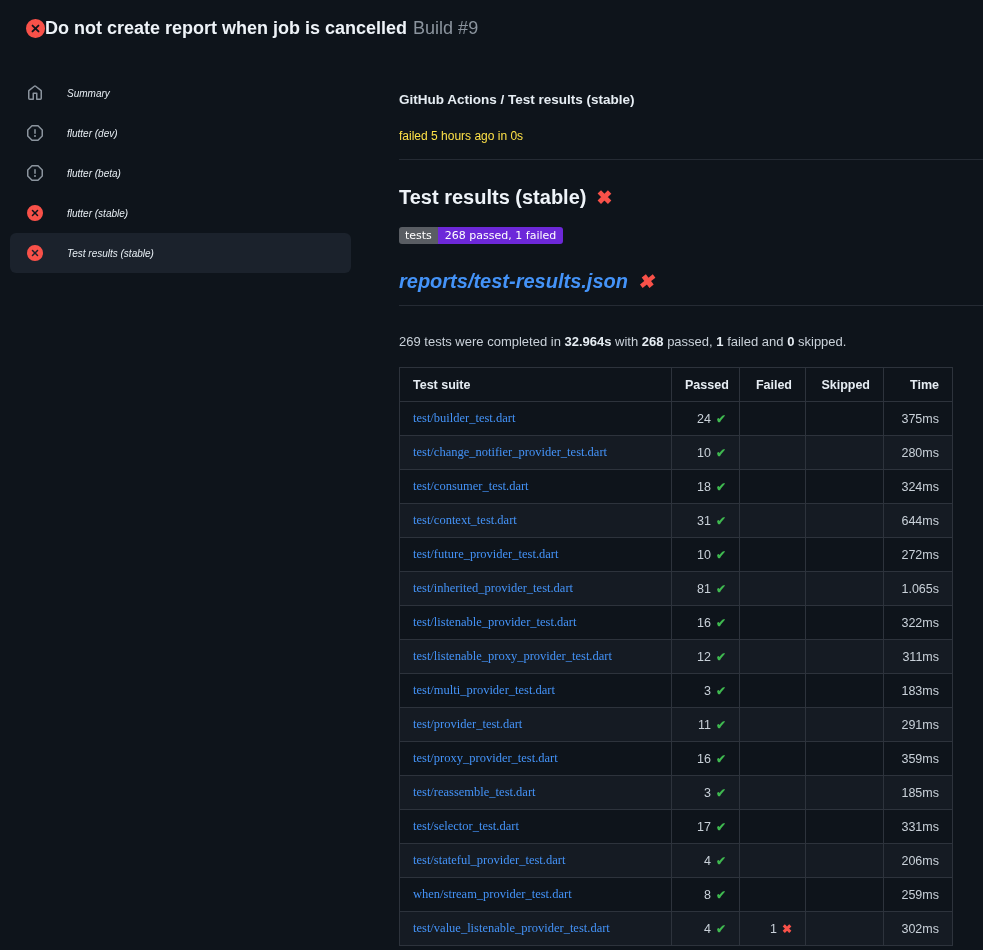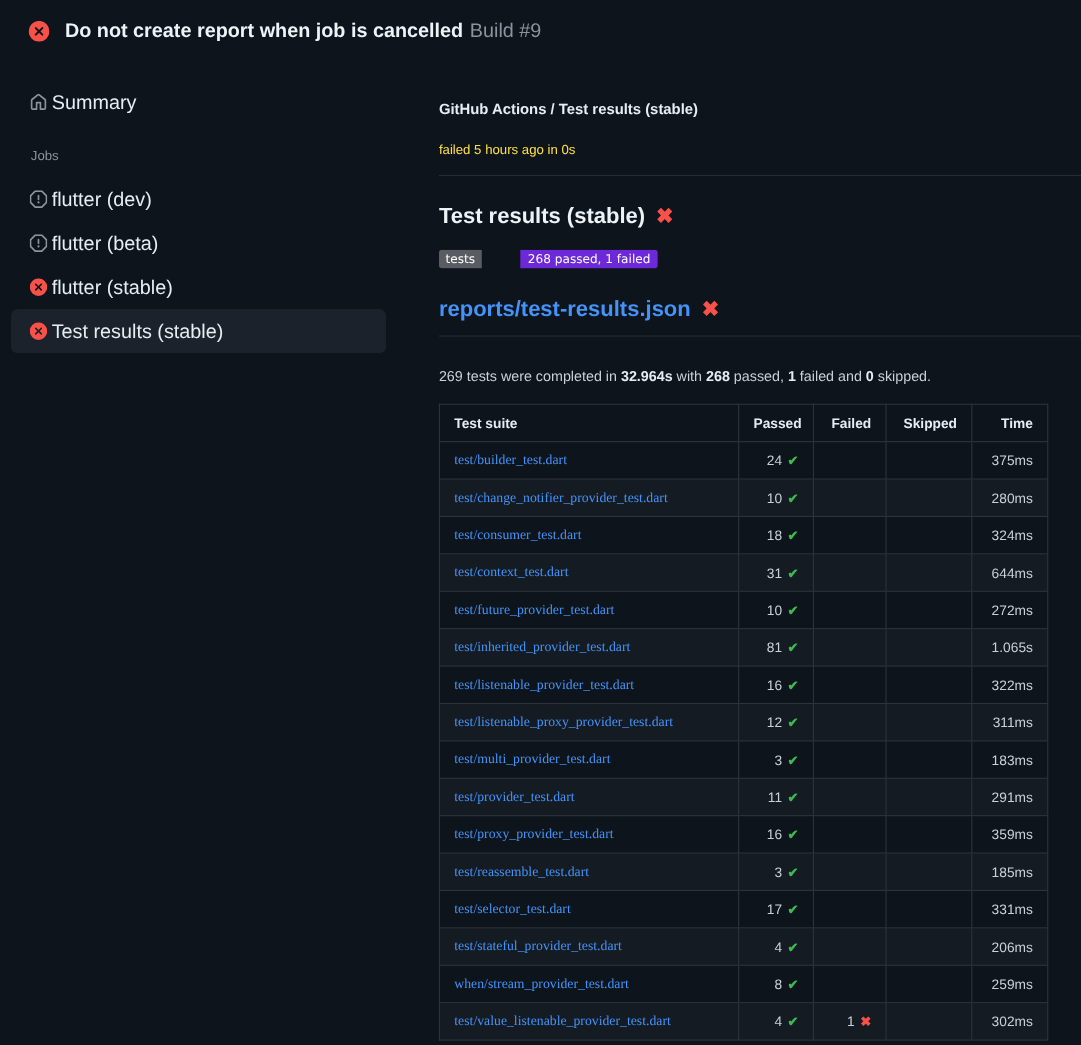--- a/index.html
+++ b/index.html
@@ -11,37 +11,37 @@
     font-size:14px;
     overflow:hidden;
   }
   a { text-decoration:none; }
 
   
   .topbar {
     height:56px;
     display:flex;
     align-items:center;
-    gap:14px;
+    gap:0;
     padding:0 26px;
   }
   .topbar h1 { font-size:18px; font-weight:700; color:#eef3f8; white-space:nowrap; }
   .topbar .build { color:#8b949e; font-weight:400; margin-left:6px; }
   .icon { display:inline-flex; align-items:center; justify-content:center; flex-shrink:0; }
 
   
   .layout { display:flex; align-items:flex-start; }
 
   
   .sidebar { width:375px; flex-shrink:0; padding:17px 24px 0 10px; }
   .side-item {
-    display:flex; align-items:center; gap:4px;
+    display:flex; align-items:center; gap:24px;
     height:40px; padding:0 17px;
-    border-radius:6px; font-size:18px; color:#e6edf3;
-    cursor:pointer; white-space:nowrap;
+    border-radius:6px; font-size:10px; color:#e6edf3;
+    cursor:pointer; white-space:nowrap;font-style:italic;
   }
   .side-item.selected { background:#1b222c; }
   .side-section {
     display:flex; align-items:center;
     height:40px; margin-top:8px; padding:0 18px;
     color:#8b949e; font-size:12px;
   }
 
   
   .main { flex:1; min-width:0; padding:36px 0 0 24px; }
@@ -52,30 +52,30 @@
   .section-heading {
     margin-top:26px; font-size:20px; font-weight:700; color:#eef3f8;
     display:flex; align-items:center; gap:10px;
   }
   .xmark { color:#f85149; font-size:19px; font-weight:700; line-height:1; }
 
   
   .badge {
     display:inline-flex; margin-top:18px;
     font-family:"DejaVu Sans", sans-serif; font-size:11px; line-height:13px;
-    border-radius:3px; overflow:hidden; color:#ffffff;gap:35px;
+    border-radius:3px; overflow:hidden; color:#ffffff;
   }
   .badge-label { background:#595d63; padding:2px 6px; }
   .badge-value { background:#6d28d9; padding:2px 7px; }
 
   
   .report-heading-wrap {
     margin-top:26px; padding-bottom:12px;
     border-bottom:1px solid #252b34;
-    display:flex; align-items:center; gap:10px;
+    display:flex; align-items:center; gap:10px;font-style:italic;
   }
   .report-heading-wrap a { color:#4493f8; font-size:20px; font-weight:700; }
 
   .summary { margin-top:28px; font-size:13px; color:#c9d1d9; }
   .summary strong { color:#e6edf3; }
 
   
   table {
     margin-top:18px; border-collapse:collapse; table-layout:fixed;
     width:553px; font-size:12.5px;
@@ -109,21 +109,20 @@
     <nav class="sidebar">
       <div class="side-item">
         <span class="icon">
           <svg viewBox="0 0 16 16" width="16" height="16" fill="#8b949e">
               <path d="M6.906.664a1.749 1.749 0 0 1 2.187 0l5.25 4.2c.415.332.657.835.657 1.367v7.019A1.75 1.75 0 0 1 13.25 15h-3.5a.75.75 0 0 1-.75-.75V9H7v5.25a.75.75 0 0 1-.75.75h-3.5A1.75 1.75 0 0 1 1 13.25V6.23c0-.531.242-1.034.657-1.366l5.25-4.2Zm1.25 1.171a.25.25 0 0 0-.312 0l-5.25 4.2a.25.25 0 0 0-.094.196v7.019c0 .138.112.25.25.25H5.5V8.25a.75.75 0 0 1 .75-.75h3.5a.75.75 0 0 1 .75.75v5.25h2.75a.25.25 0 0 0 .25-.25V6.23a.25.25 0 0 0-.094-.195Z"></path>
             </svg>
         </span>
         <span>Summary</span>
       </div>
 
-      <div class="side-section">Jobs</div>
 
       <div class="side-item job">
         <span class="icon">
           <svg viewBox="0 0 16 16" width="16" height="16" fill="#8b949e">
               <path d="M4.47.22A.749.749 0 0 1 5 0h6c.199 0 .389.079.53.22l4.25 4.25c.141.14.22.331.22.53v6a.749.749 0 0 1-.22.53l-4.25 4.25a.749.749 0 0 1-.53.22H5a.749.749 0 0 1-.53-.22L.22 11.53A.749.749 0 0 1 0 11V5c0-.199.079-.39.22-.53Zm.84 1.28L1.5 5.31v5.38l3.81 3.81h5.38l3.81-3.81V5.31L10.69 1.5ZM8 4a.75.75 0 0 1 .75.75v3.5a.75.75 0 0 1-1.5 0v-3.5A.75.75 0 0 1 8 4Zm0 8a1 1 0 1 1 0-2 1 1 0 0 1 0 2Z"></path>
             </svg>
         </span>
         <span>flutter (dev)</span>
       </div>
 

